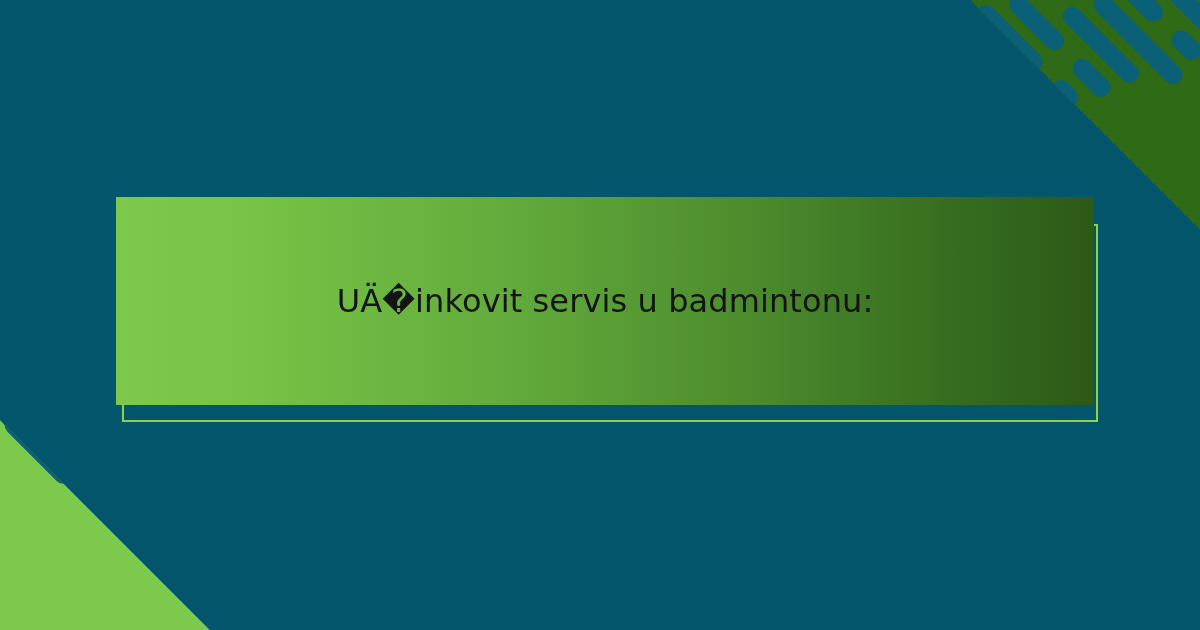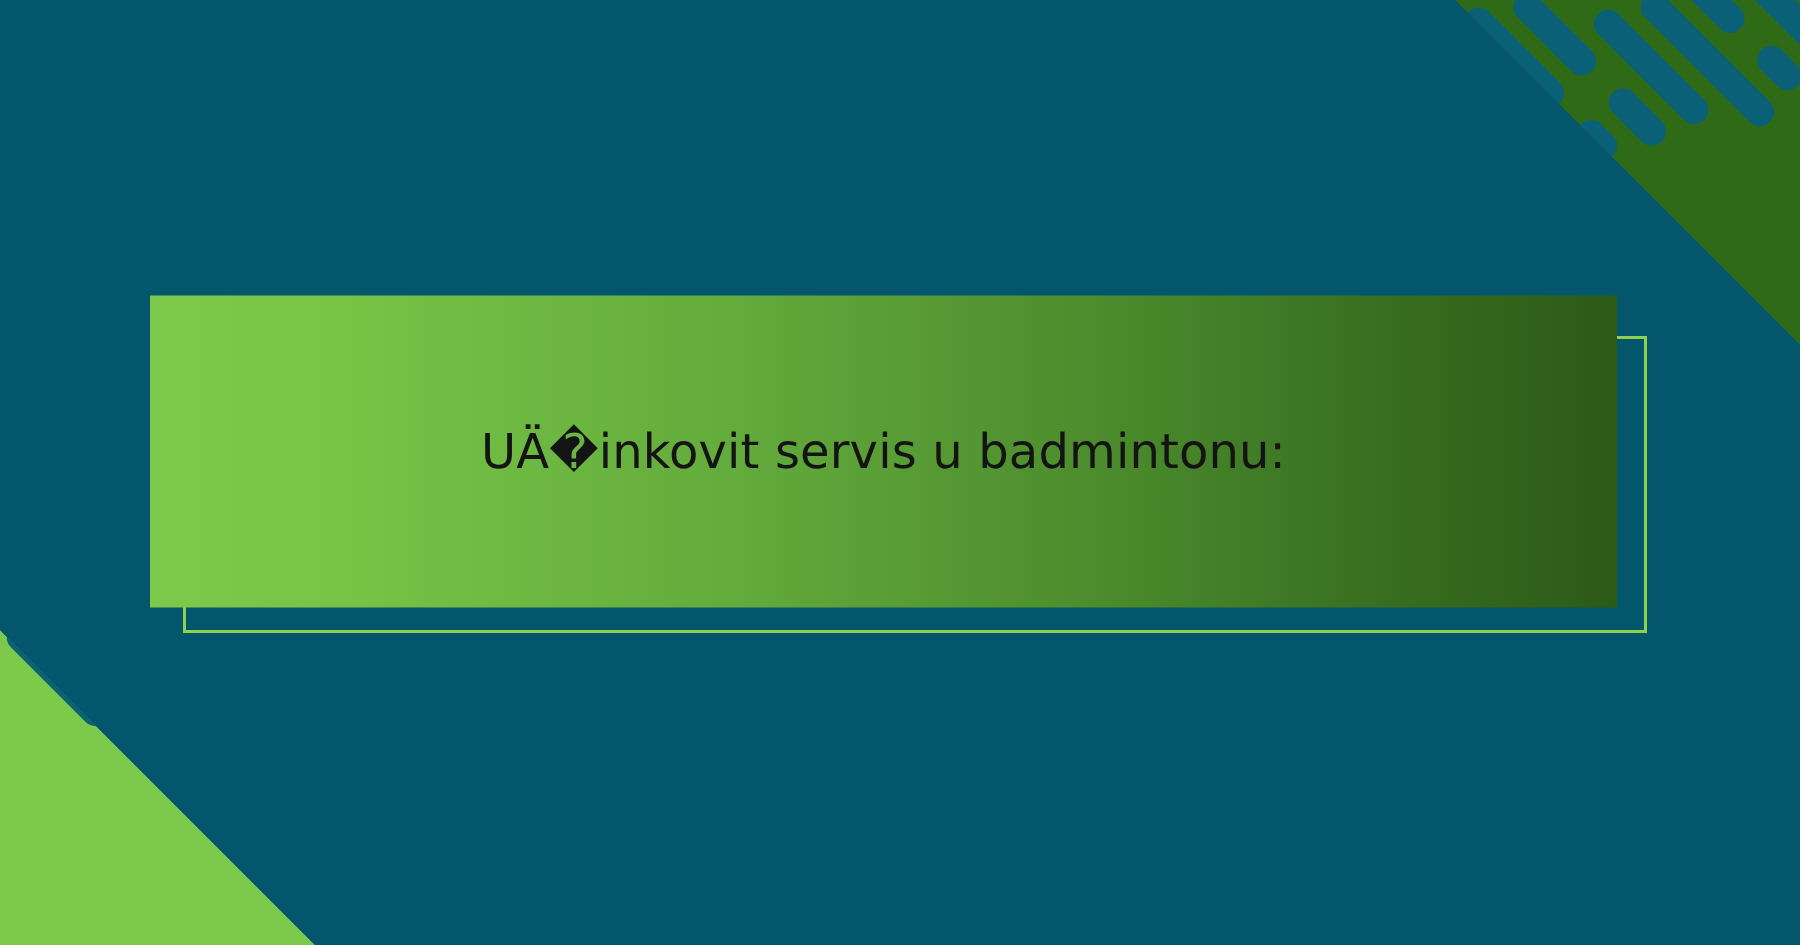--- a/index.html
+++ b/index.html
@@ -50,21 +50,21 @@
     width: 976px;
     height: 198px;
     border: 2px solid #8ed14f;
     box-sizing: border-box;
     background: transparent;
   }
 
   
   #title-card {
     position: absolute;
-    left: 100px;
+    left: 116px;
     top: 197px;
     width: 978px;
     height: 208px;
     background: linear-gradient(90deg, #7dc94b 0%, #76c346 14%, #63ab3c 40%, #4b8a2c 66%, #376d20 85%, #2c5a17 100%);
     display: flex;
     flex-direction: column;
     align-items: center;
     justify-content: center;
     box-sizing: border-box;
     padding: 10px 28px;

